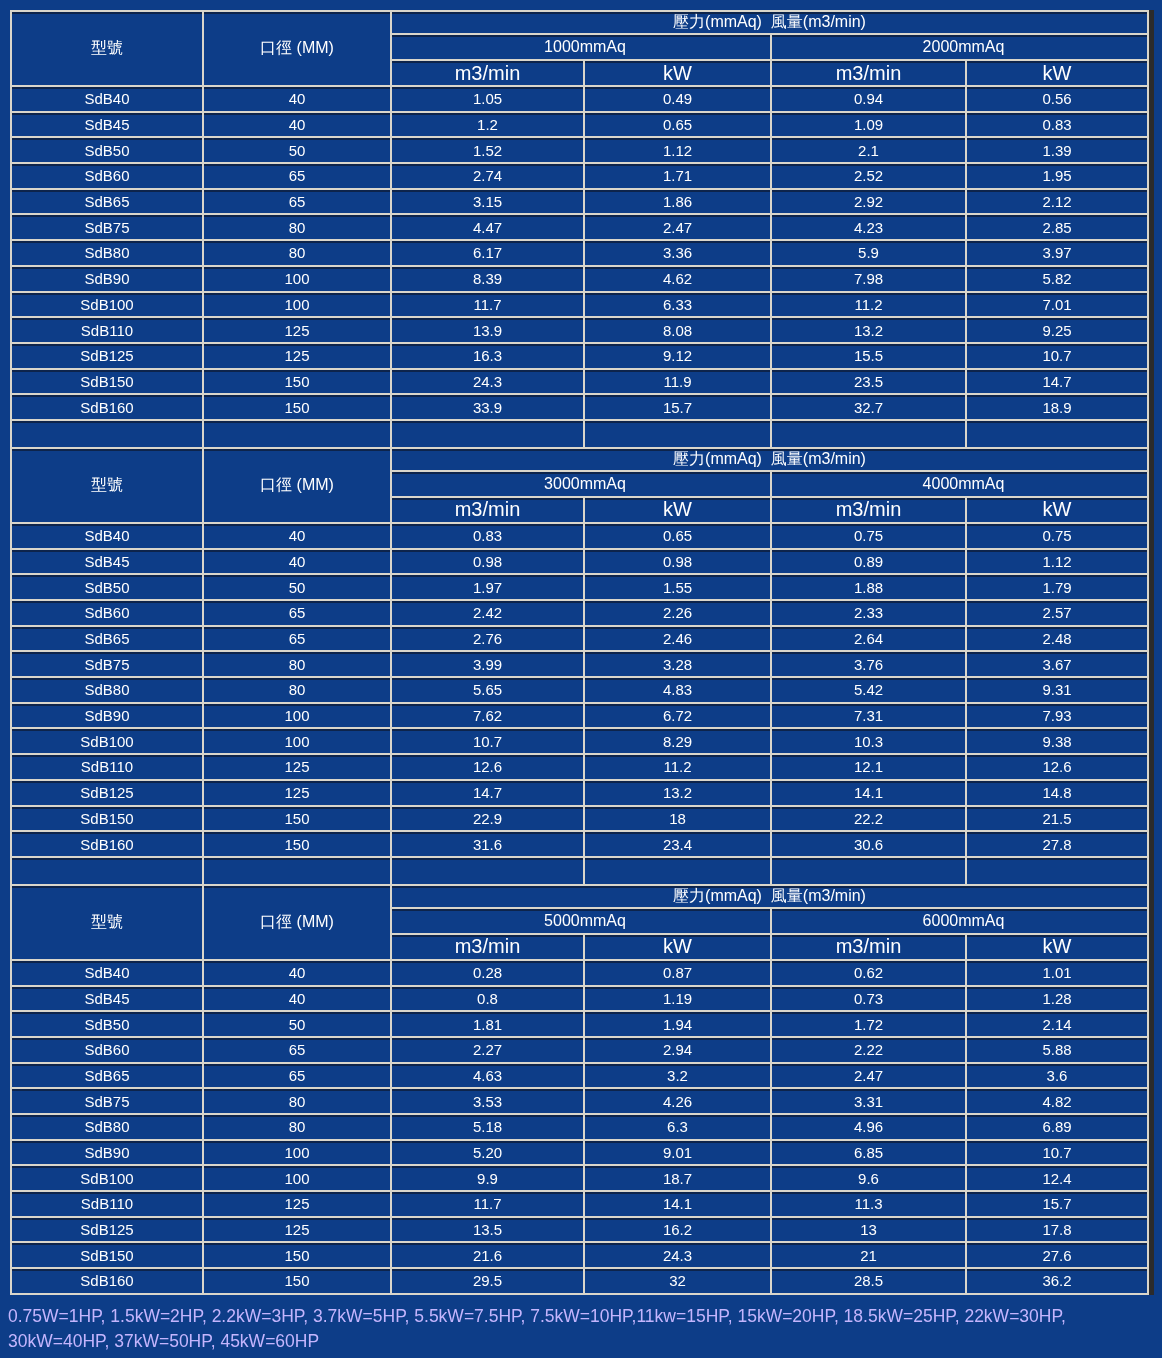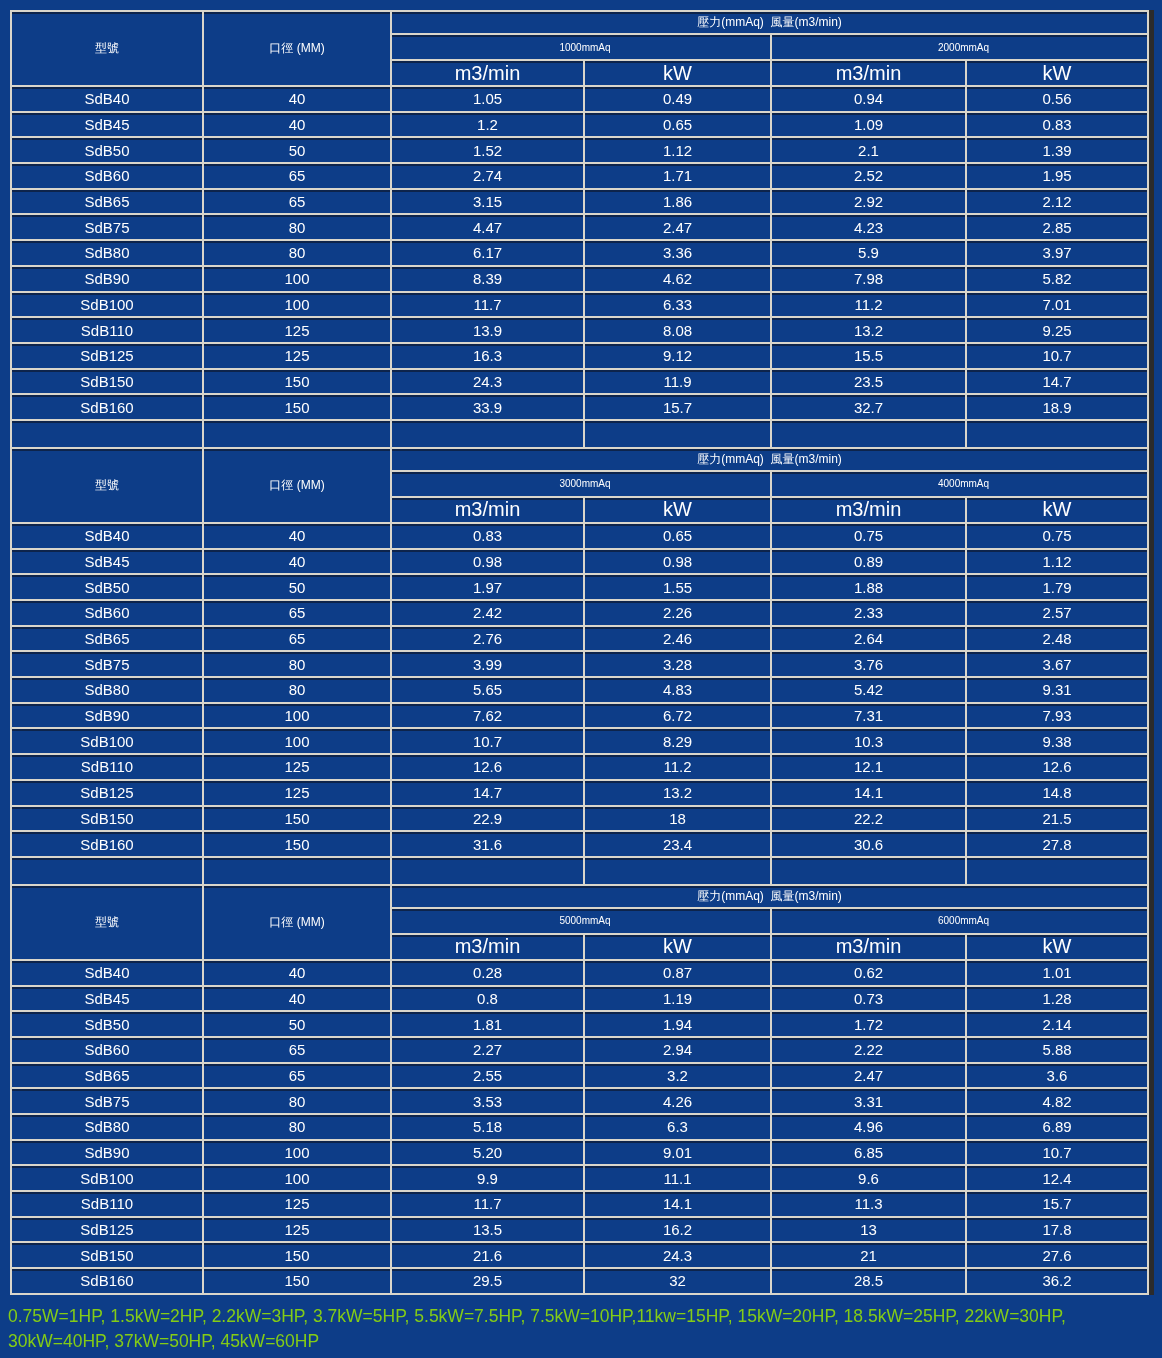--- a/index.html
+++ b/index.html
@@ -22,29 +22,29 @@
     border:2px solid #d9d6cb;
     color:#ffffff;
     text-align:center;
     vertical-align:middle;
     padding:0;
     font-weight:normal;
     white-space:nowrap;
     overflow:hidden;
     box-shadow:inset 0 2px 0 rgba(14,17,26,0.55);
   }
-  tr.h1 th{height:21px;font-size:12px;}
-  tr.h2 th{height:24px;font-size:10px;padding-left:8px;}
+  tr.h1 th{height:21px;font-size:16px;}
+  tr.h2 th{height:24px;font-size:16px;padding-left:8px;}
   tr.h3 th{height:24px;font-size:20px;}
   th.side{font-size:17px;margin-top:32px;}
   th.title{white-space:pre;}
   tr.data td{height:23.7px;font-size:15px;}
   tr.spacer td{height:26px;}
   .footnote{
-    color:#84cc16;
+    color:#c4b5fd;
     font-size:17.5px;
     line-height:1.42;
     margin:5px 6px 0 8px;
   }
 </style>
 </head>
 <body>
 
 
 
@@ -356,21 +356,21 @@
           <td>SdB60</td>
           <td>65</td>
           <td>2.27</td>
           <td>2.94</td>
           <td>2.22</td>
           <td>5.88</td>
         </tr>
         <tr class="data">
           <td>SdB65</td>
           <td>65</td>
-          <td>2.55</td>
+          <td>4.63</td>
           <td>3.2</td>
           <td>2.47</td>
           <td>3.6</td>
         </tr>
         <tr class="data">
           <td>SdB75</td>
           <td>80</td>
           <td>3.53</td>
           <td>4.26</td>
           <td>3.31</td>
@@ -389,21 +389,21 @@
           <td>100</td>
           <td>5.20</td>
           <td>9.01</td>
           <td>6.85</td>
           <td>10.7</td>
         </tr>
         <tr class="data">
           <td>SdB100</td>
           <td>100</td>
           <td>9.9</td>
-          <td>11.1</td>
+          <td>18.7</td>
           <td>9.6</td>
           <td>12.4</td>
         </tr>
         <tr class="data">
           <td>SdB110</td>
           <td>125</td>
           <td>11.7</td>
           <td>14.1</td>
           <td>11.3</td>
           <td>15.7</td>

